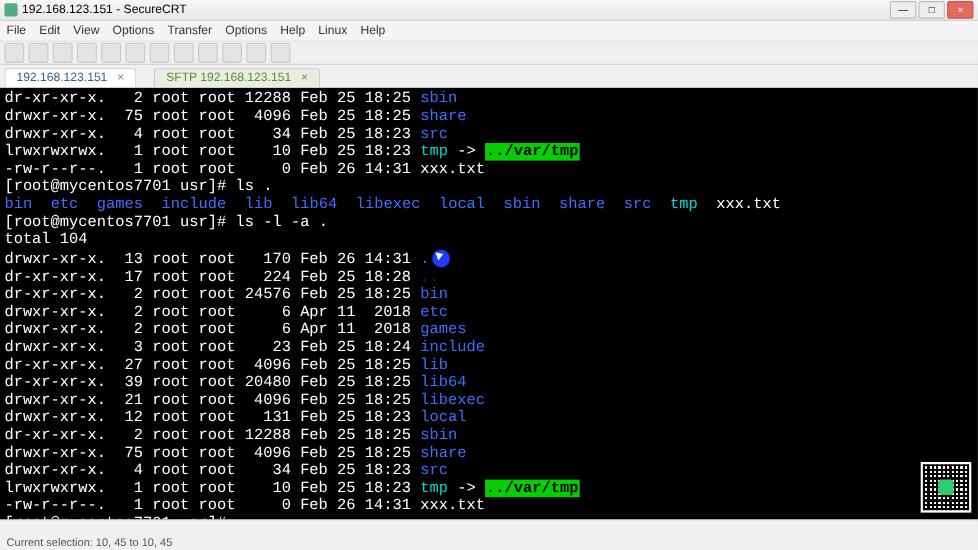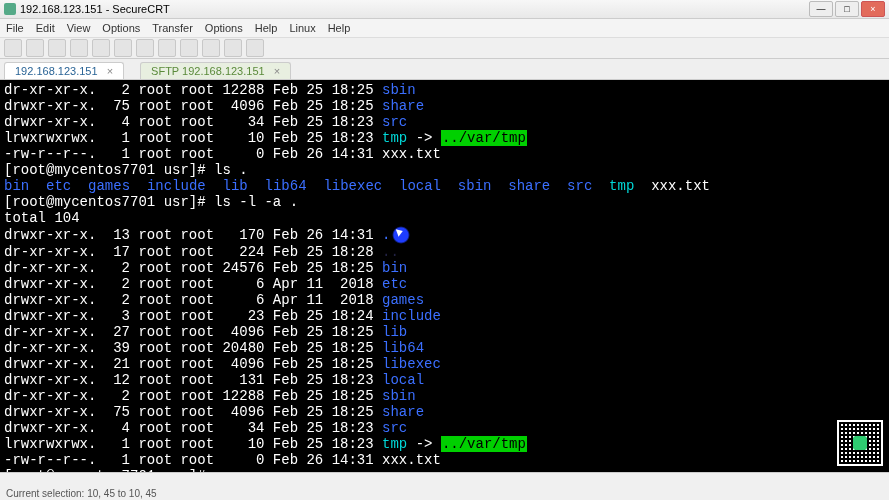--- a/index.html
+++ b/index.html
@@ -70,21 +70,21 @@
     font-size:14px;
     line-height:16px;
     padding: 2px 4px;
     height: 388px;
     white-space:pre;
     overflow:hidden;
     position:relative;
   }
   .c-dir { color:#3b6fff; }
   .c-cyan { color:#00d7d7; }
-  .c-green-hl { background:#00d000; color:#000; padding:0 1px;}
+  .c-green-hl { background:#00d000; color:#000; padding:0 1px;font-weight:bold;}
   .c-tmp { color:#00d7d7; }
   .prompt-br { color:#fff; }
   .dim { color:#222244; }
   .cursor-spot {
     display:inline-block;
     width:18px; height:18px;
     border-radius:50%;
     background: radial-gradient(circle,#1e3dff 0%, #1e3dff 55%, rgba(30,61,255,0) 70%);
     vertical-align:middle;
     position:relative;

